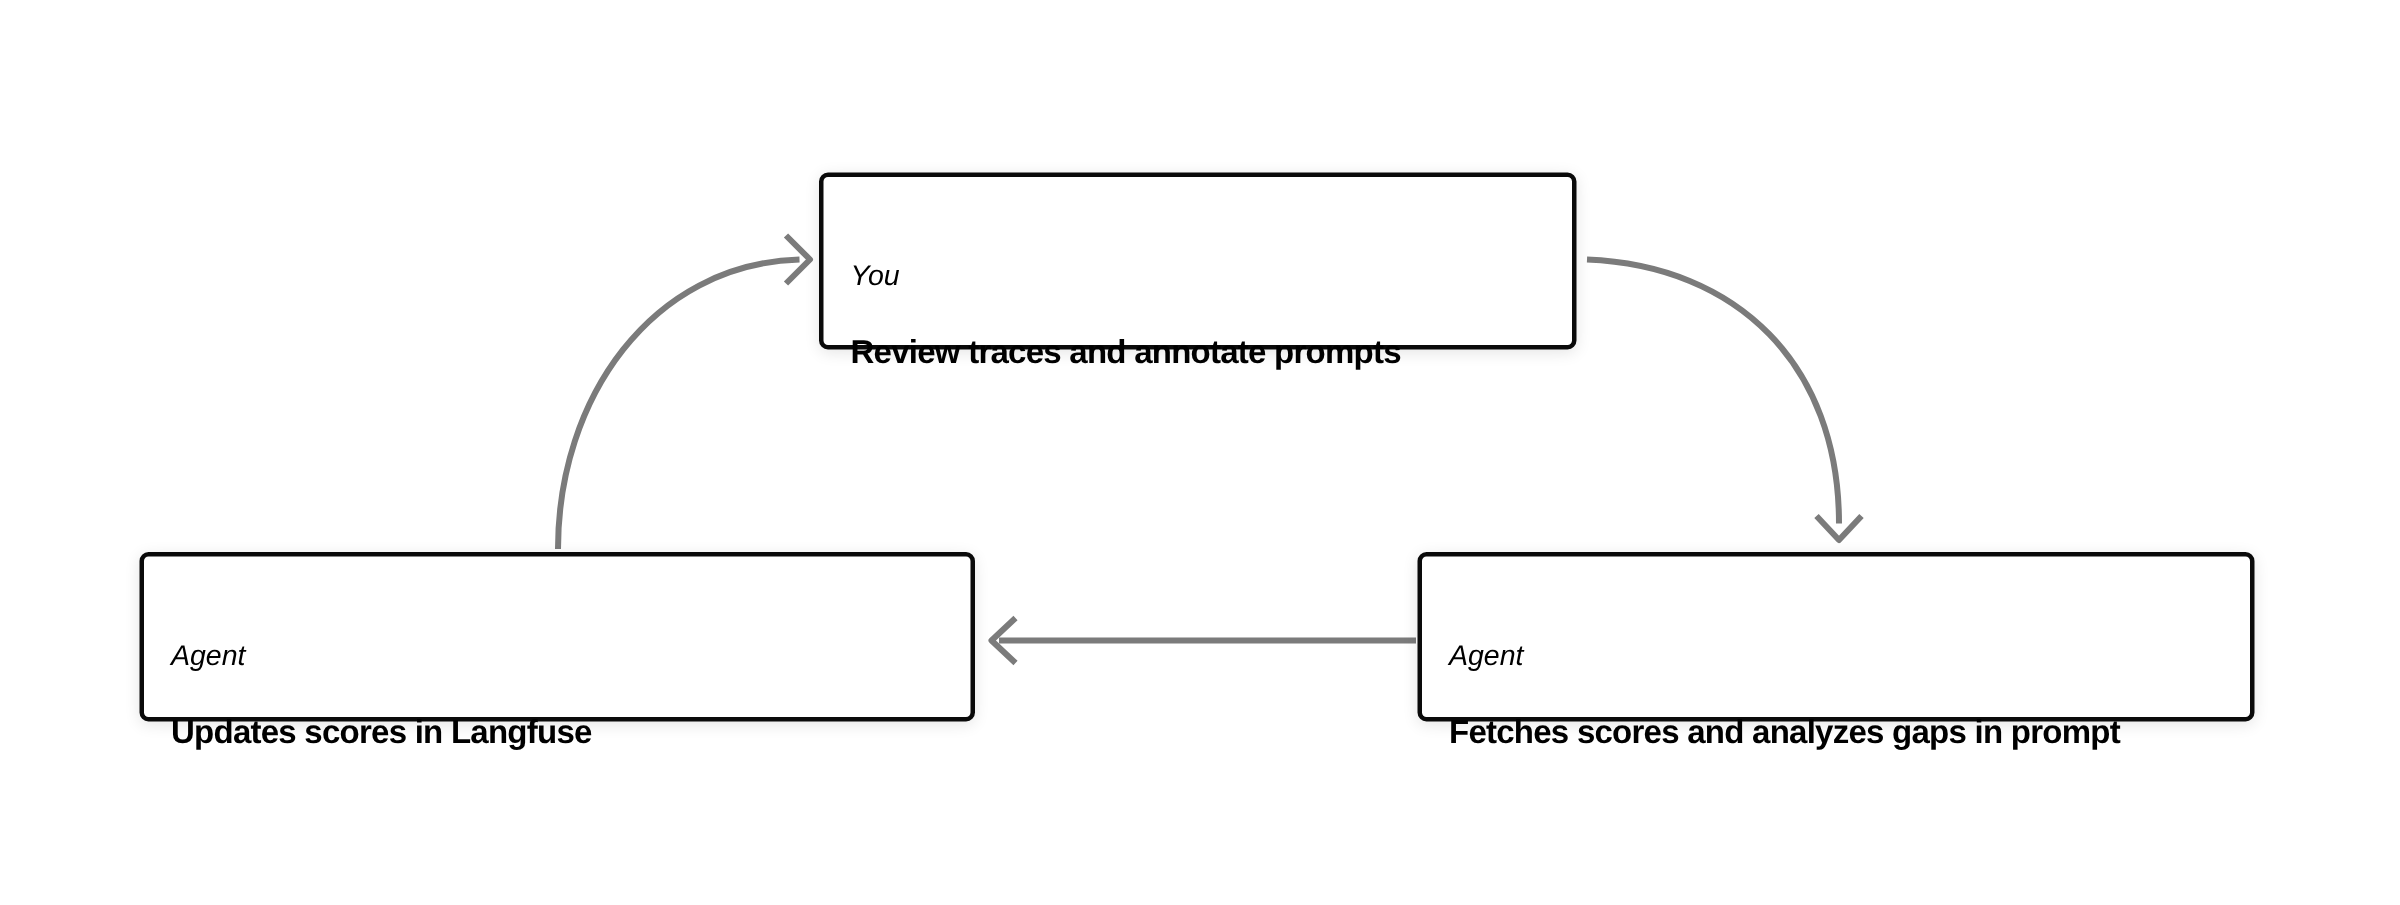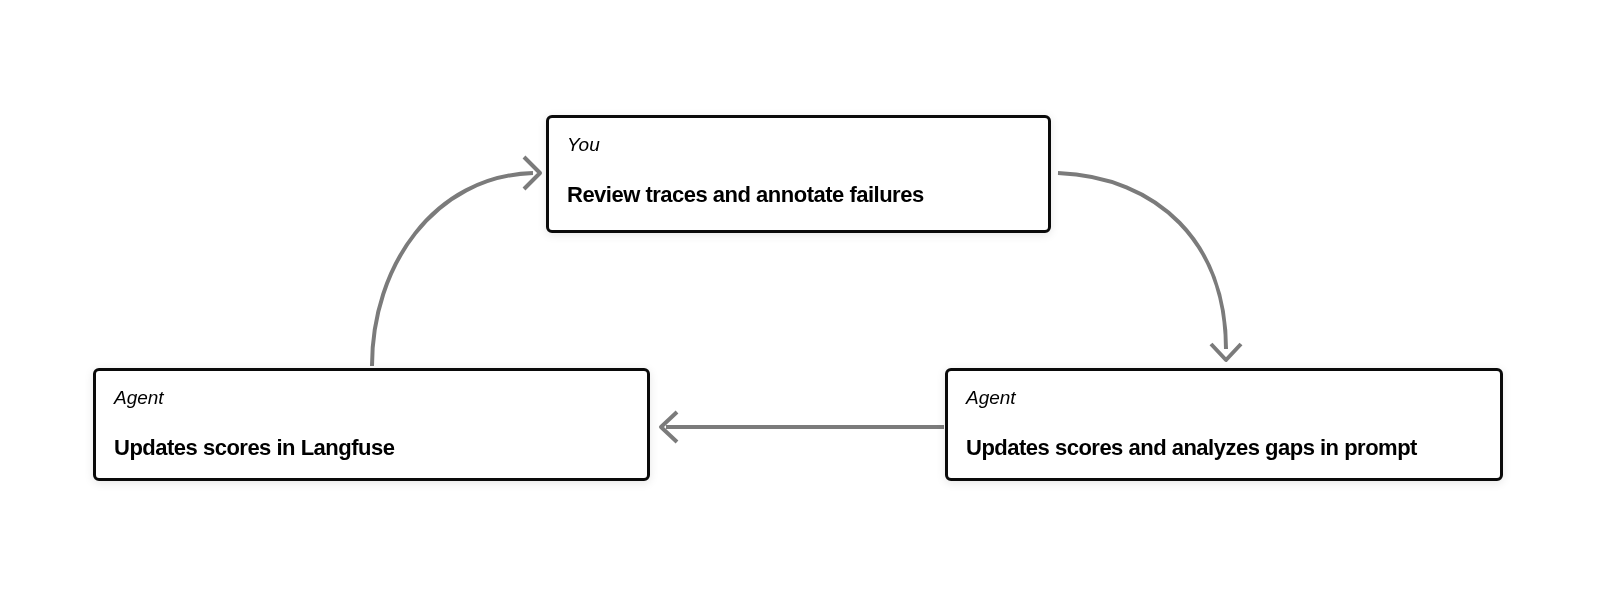--- a/index.html
+++ b/index.html
@@ -36,20 +36,21 @@
     border: 3px solid var(--node-border, #0a0a0a);
     border-radius: 6px;
     padding: 16px 18px;
     box-shadow: 0 2px 10px rgba(0,0,0,0.10);
   }
   .node-actor {
     font-style: italic;
     font-size: 19px;
     line-height: 1.2;
     color: var(--text, #000000);
+    margin-top: 40px;
   }
   .node-action {
     font-weight: 700;
     font-size: 22px;
     line-height: 1.2;
     letter-spacing: -0.5px;
     margin-top: 25px;
     white-space: nowrap;
     color: var(--text, #000000);
   }
@@ -75,26 +76,26 @@
     </g>
 
     <g>
       <path d="M 944 427 L 666 427"></path>
       <polyline points="677,412 661,427 677,442"></polyline>
     </g>
   </svg>
 
   <div class="node node-review">
     <div class="node-actor">You</div>
-    <div class="node-action">Review traces and annotate failures</div>
+    <div class="node-action">Review traces and annotate prompts</div>
   </div>
 
   <div class="node node-update">
     <div class="node-actor">Agent</div>
     <div class="node-action">Updates scores in Langfuse</div>
   </div>
 
   <div class="node node-fetch">
     <div class="node-actor">Agent</div>
-    <div class="node-action">Updates scores and analyzes gaps in prompt</div>
+    <div class="node-action">Fetches scores and analyzes gaps in prompt</div>
   </div>
 
 </div>
 
 </body></html>

